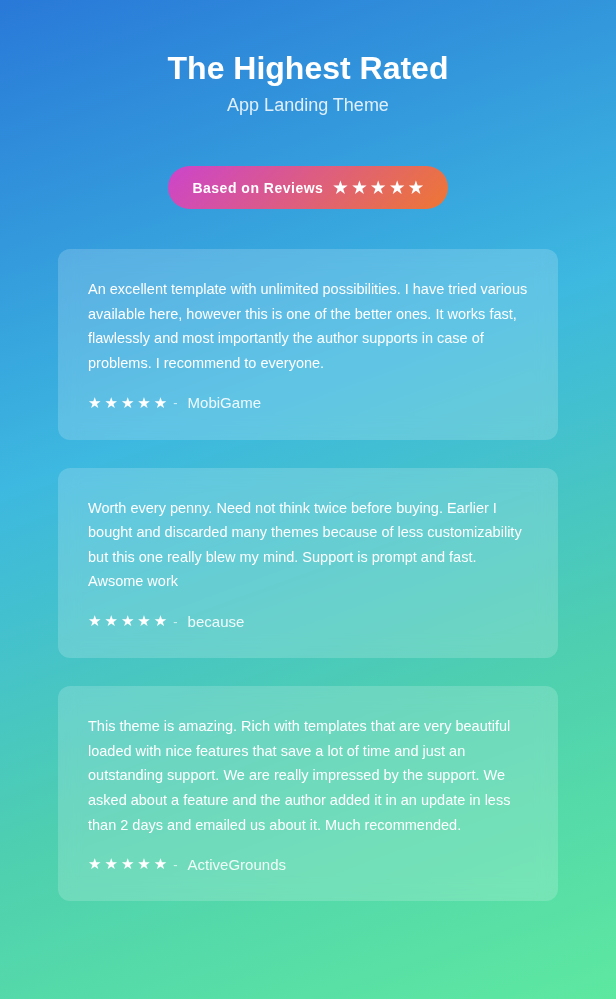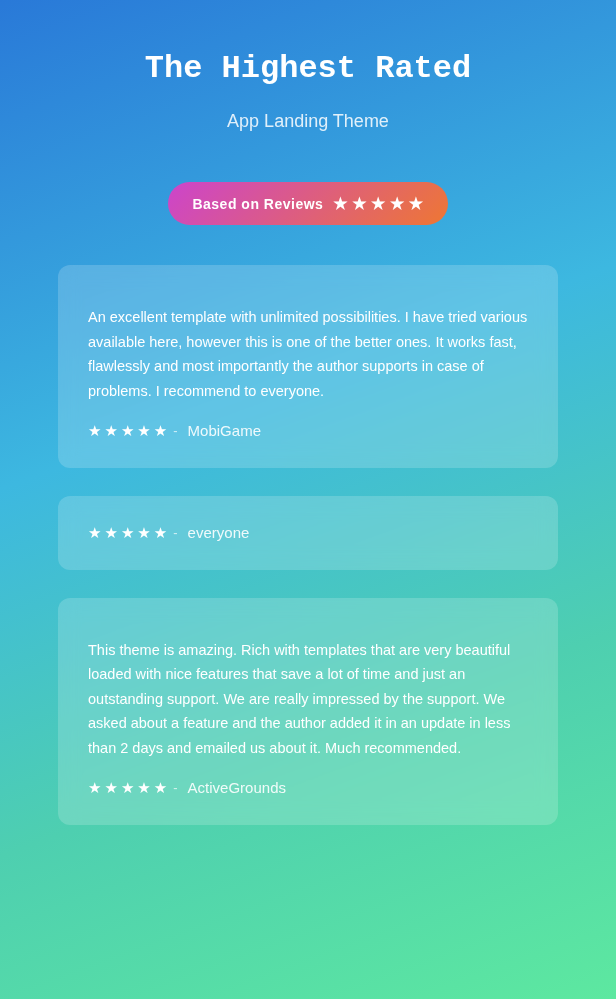--- a/index.html
+++ b/index.html
@@ -21,22 +21,21 @@
 
     .header-section {
       text-align: center;
       margin-bottom: 30px;
     }
 
     .main-title {
       color: #ffffff;
       font-size: 32px;
       font-weight: 700;
-      margin-bottom: 24px;
-      font-family: Liberation Mono, monospace;
+      margin-bottom: 8px;
     }
 
     .sub-title {
       color: rgba(255,255,255,0.85);
       font-size: 18px;
       font-weight: 400;
     }
 
     .rating-badge {
       display: inline-flex;
@@ -71,21 +70,20 @@
       width: 100%;
       max-width: 500px;
       margin-bottom: 28px;
     }
 
     .review-text {
       color: #ffffff;
       font-size: 14.5px;
       line-height: 1.7;
       margin-bottom: 18px;
-      margin-top: 12px;
     }
 
     .review-footer {
       display: flex;
       align-items: center;
       gap: 6px;
     }
 
     .review-stars {
       display: inline-flex;
@@ -136,30 +134,31 @@
           <span class="review-star">★</span>
           <span class="review-star">★</span>
           <span class="review-star">★</span>
           <span class="review-star">★</span>
         </span>
         <span class="separator">-</span>
         <span class="review-author">MobiGame</span>
       </div>
     </div>
     <div class="review-card">
+      <p class="review-text">Worth every penny. Need not think twice before buying. Earlier I bought and discarded many themes because of less customizability but this one really blew my mind. Support is prompt and fast. Awsome work</p>
       <div class="review-footer">
         <span class="review-stars">
           <span class="review-star">★</span>
           <span class="review-star">★</span>
           <span class="review-star">★</span>
           <span class="review-star">★</span>
           <span class="review-star">★</span>
         </span>
         <span class="separator">-</span>
-        <span class="review-author">everyone</span>
+        <span class="review-author">because</span>
       </div>
     </div>
     <div class="review-card">
       <p class="review-text">This theme is amazing. Rich with templates that are very beautiful loaded with nice features that save a lot of time and just an outstanding support. We are really impressed by the support. We asked about a feature and the author added it in an update in less than 2 days and emailed us about it. Much recommended.</p>
       <div class="review-footer">
         <span class="review-stars">
           <span class="review-star">★</span>
           <span class="review-star">★</span>
           <span class="review-star">★</span>
           <span class="review-star">★</span>

